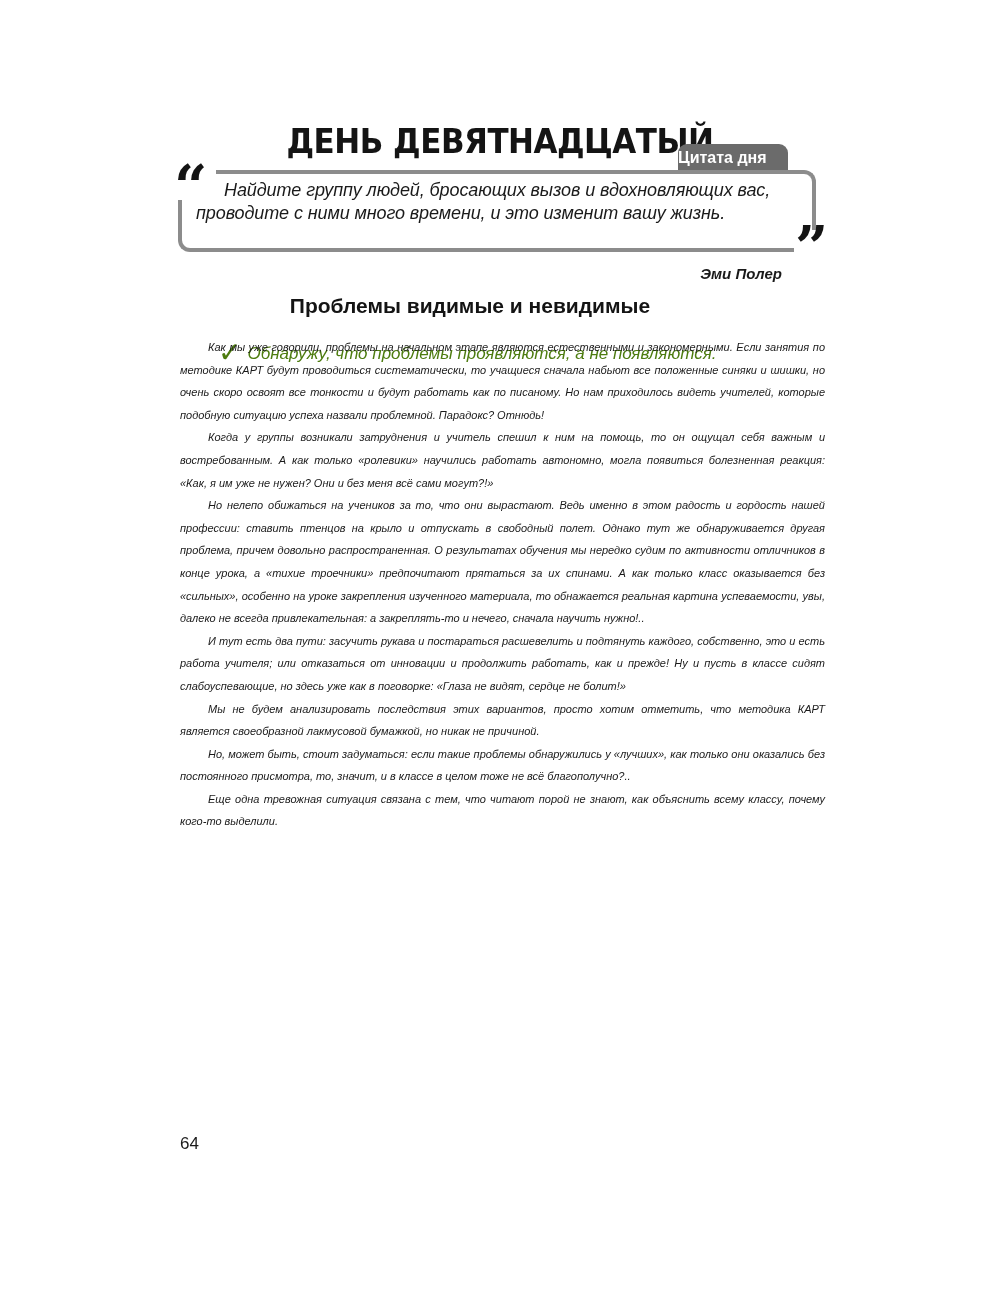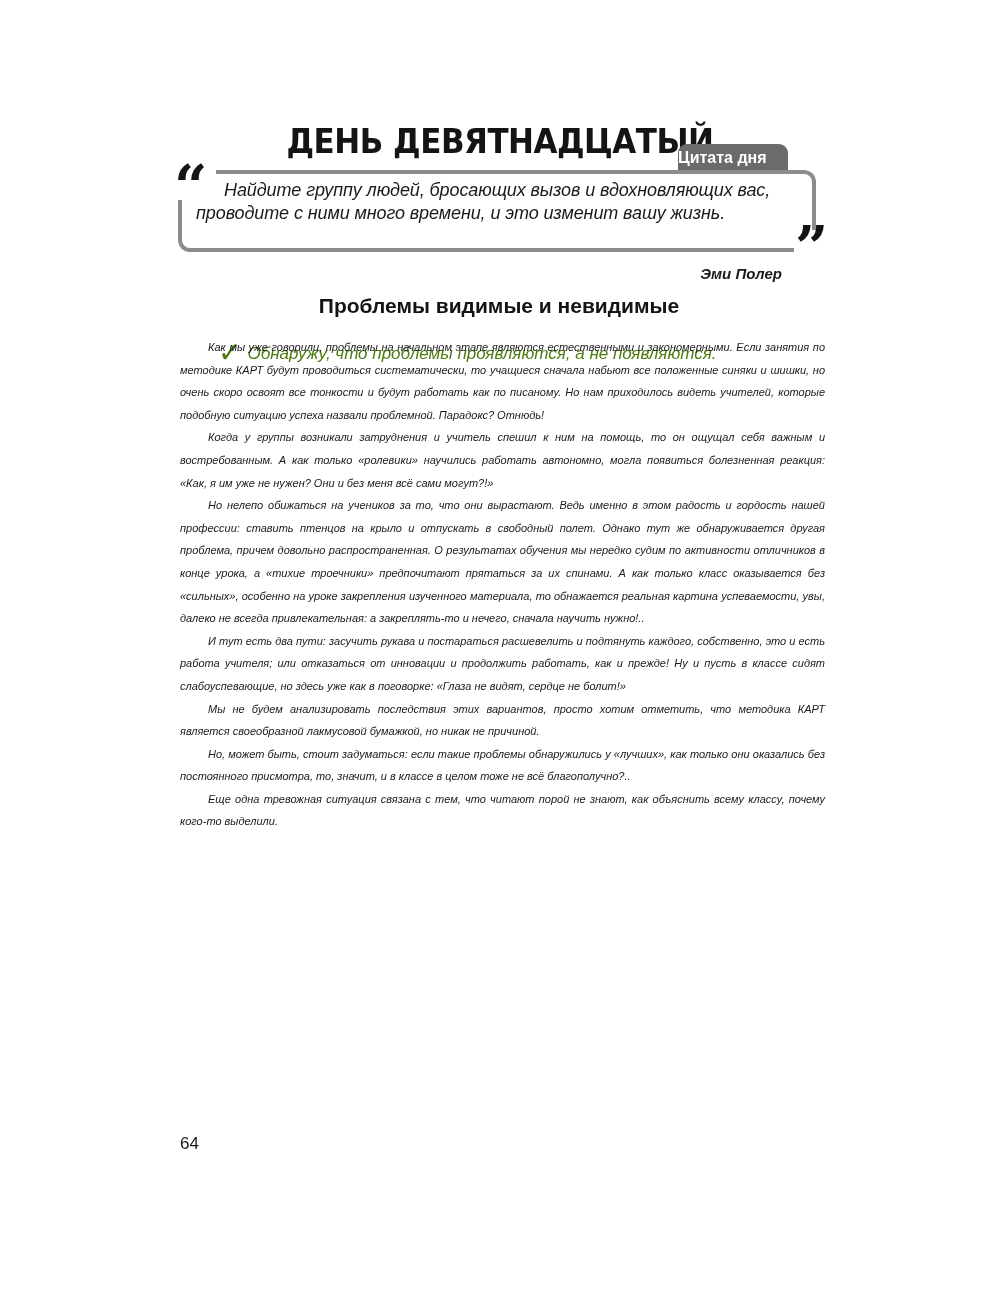--- a/index.html
+++ b/index.html
@@ -5,21 +5,21 @@
   html, body { margin: 0; padding: 0; background: #ffffff; }
   body { width: 1000px; height: 1294px; position: relative; overflow: hidden; font-family: "Liberation Sans", "DejaVu Sans", sans-serif; color: #1a1a1a; }
   .page-title { position: absolute; left: 0; width: 1000px; top: 102px; text-align: center; font-family: "DejaVu Sans", sans-serif; font-weight: bold; font-size: 31px; letter-spacing: -0.5px; color: #141414; transform: scaleY(1.1); }
   .quote-tab { position: absolute; left: 678px; top: 144px; width: 110px; height: 27px; background: #6b6b6b; border-radius: 9px 9px 0 0; color: #ffffff; font-weight: bold; font-size: 16px; text-align: left; line-height: 27px; }
   .quote-box-top { position: absolute; left: 216px; top: 170px; width: 596px; height: 56px; border-top: 4px solid #8c8c8c; border-right: 4px solid #8c8c8c; border-top-right-radius: 12px; }
   .quote-box-left { position: absolute; left: 178px; top: 200px; width: 612px; height: 48px; border-left: 4px solid #8c8c8c; border-bottom: 4px solid #8c8c8c; border-bottom-left-radius: 12px; }
   .open-quote { position: absolute; left: 174px; top: 158px; font-family: "DejaVu Serif", serif; font-weight: bold; font-size: 58px; line-height: 58px; color: #141414; }
   .close-quote { position: absolute; left: 795px; top: 218px; font-family: "DejaVu Serif", serif; font-weight: bold; font-size: 58px; line-height: 58px; color: #141414; }
   .quote-text { position: absolute; left: 196px; top: 179px; width: 612px; font-style: italic; font-size: 18px; line-height: 23px; color: #1a1a1a; text-indent: 28px; letter-spacing: -0.1px; }
   .quote-author { position: absolute; right: 218px; top: 221px; font-style: italic; font-weight: bold; font-size: 15px; color: #1a1a1a; margin-top: 44px; }
-  .section-title { position: absolute; left: 0; width: 940px; top: 277px; text-align: center; font-weight: bold; font-size: 21px; color: #141414; padding-left: 29px; }
+  .section-title { position: absolute; left: 0; width: 940px; top: 277px; text-align: center; font-weight: bold; font-size: 21px; color: #141414; }
   .goal { position: absolute; left: 218px; top: 310px; font-style: italic; font-size: 17px; color: #4d7c0f; margin-top: 26px; }
   .check-icon { font-size: 28px; font-style: normal; font-weight: bold; margin-right: 6px; vertical-align: -3px; }
   .body-text { position: absolute; left: 180px; top: 336px; width: 645px; font-size: 11px; line-height: 22.6px; color: #1a1a1a; text-align: justify; font-style: italic; }
   .body-text p { margin: 0; text-indent: 28px; hyphens: manual; }
   .page-number { position: absolute; left: 180px; top: 1134px; font-size: 17px; color: #1a1a1a; text-align: right; }
 </style>
 </head>
 <body>
 
 <h1 class="page-title">ДЕНЬ ДЕВЯТНАДЦАТЫЙ</h1>

